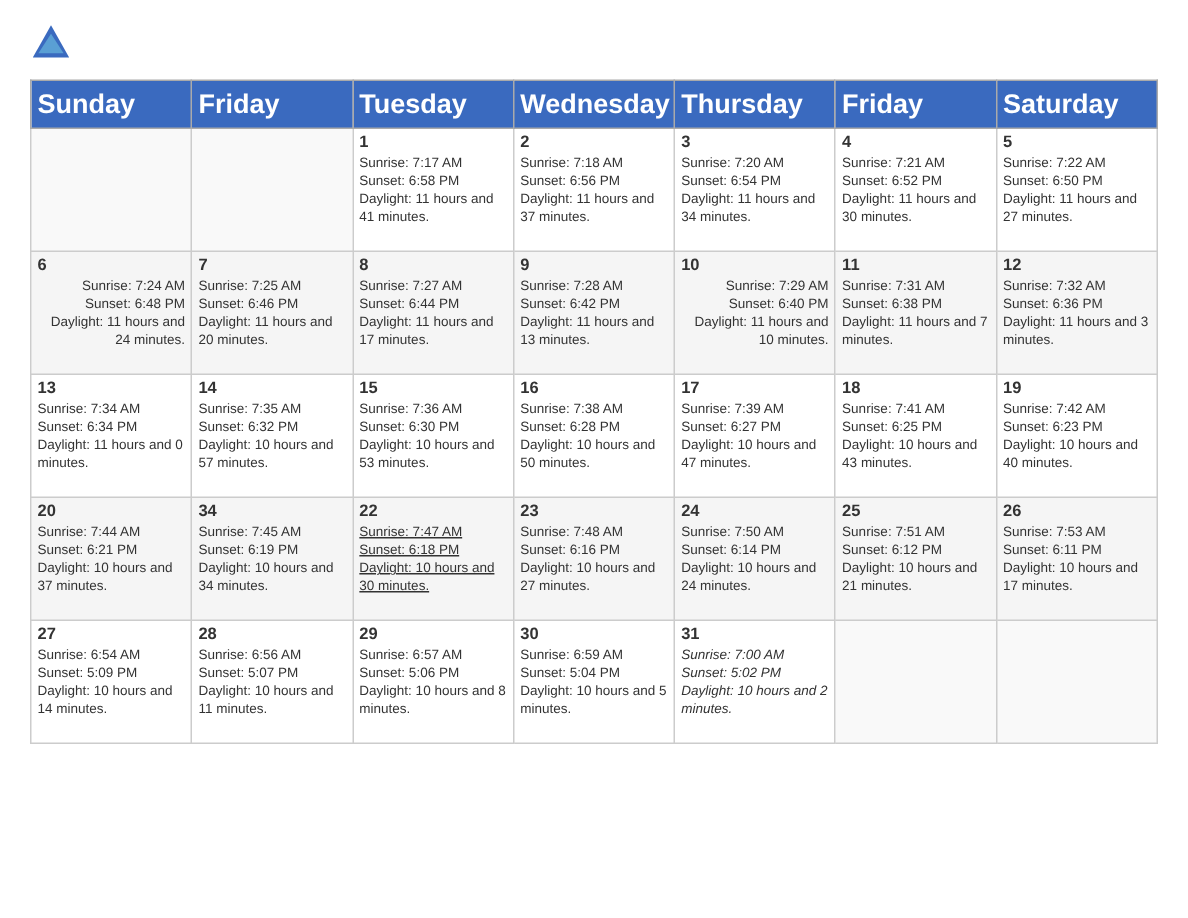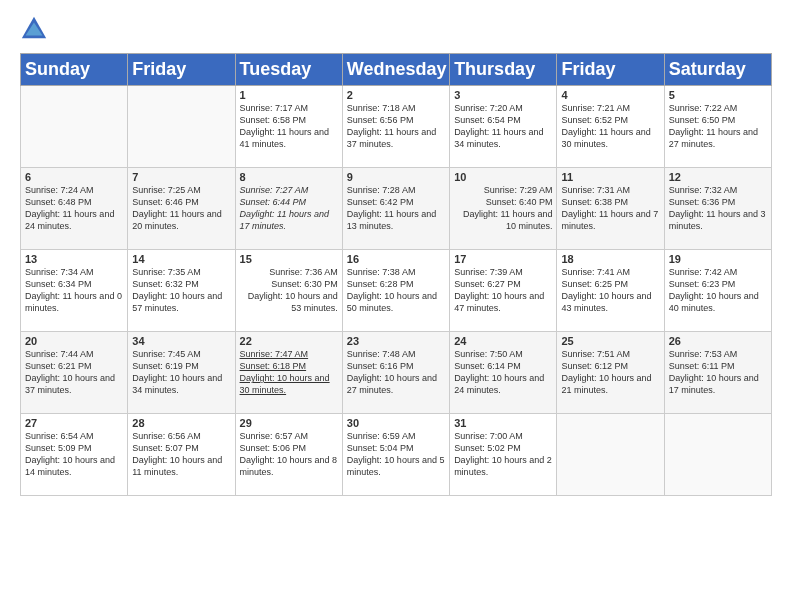--- a/index.html
+++ b/index.html
@@ -159,33 +159,33 @@
           <td>
             <span class="day-number">5</span>
             <div class="day-info" style="white-space: pre-line;">Sunrise: 7:22 AM
 Sunset: 6:50 PM
 Daylight: 11 hours and 27 minutes.</div>
           </td>
         </tr>
         <tr class="row-even">
           <td>
             <span class="day-number">6</span>
-            <div class="day-info" style="white-space: pre-line;">Sunrise: 7:24 AM
+            <div class="day-info" style="white-space: pre-line; text-align: right;">Sunrise: 7:24 AM
 Sunset: 6:48 PM
 Daylight: 11 hours and 24 minutes.</div>
           </td>
           <td>
             <span class="day-number">7</span>
             <div class="day-info" style="white-space: pre-line;">Sunrise: 7:25 AM
 Sunset: 6:46 PM
 Daylight: 11 hours and 20 minutes.</div>
           </td>
           <td>
             <span class="day-number">8</span>
-            <div class="day-info" style="white-space: pre-line; font-style: italic;">Sunrise: 7:27 AM
+            <div class="day-info" style="white-space: pre-line;">Sunrise: 7:27 AM
 Sunset: 6:44 PM
 Daylight: 11 hours and 17 minutes.</div>
           </td>
           <td>
             <span class="day-number">9</span>
             <div class="day-info" style="white-space: pre-line;">Sunrise: 7:28 AM
 Sunset: 6:42 PM
 Daylight: 11 hours and 13 minutes.</div>
           </td>
           <td>
@@ -215,21 +215,21 @@
 Daylight: 11 hours and 0 minutes.</div>
           </td>
           <td>
             <span class="day-number">14</span>
             <div class="day-info" style="white-space: pre-line;">Sunrise: 7:35 AM
 Sunset: 6:32 PM
 Daylight: 10 hours and 57 minutes.</div>
           </td>
           <td>
             <span class="day-number">15</span>
-            <div class="day-info" style="white-space: pre-line; text-align: right;">Sunrise: 7:36 AM
+            <div class="day-info" style="white-space: pre-line;">Sunrise: 7:36 AM
 Sunset: 6:30 PM
 Daylight: 10 hours and 53 minutes.</div>
           </td>
           <td>
             <span class="day-number">16</span>
             <div class="day-info" style="white-space: pre-line;">Sunrise: 7:38 AM
 Sunset: 6:28 PM
 Daylight: 10 hours and 50 minutes.</div>
           </td>
           <td>
@@ -315,21 +315,21 @@
 Daylight: 10 hours and 8 minutes.</div>
           </td>
           <td>
             <span class="day-number">30</span>
             <div class="day-info" style="white-space: pre-line;">Sunrise: 6:59 AM
 Sunset: 5:04 PM
 Daylight: 10 hours and 5 minutes.</div>
           </td>
           <td>
             <span class="day-number">31</span>
-            <div class="day-info" style="white-space: pre-line;">Sunrise: 7:00 AM
+            <div class="day-info" style="white-space: pre-line; font-style: italic;">Sunrise: 7:00 AM
 Sunset: 5:02 PM
 Daylight: 10 hours and 2 minutes.</div>
           </td>
           <td class="empty-cell"></td>
           <td class="empty-cell"></td>
         </tr>
       </tbody>
   </table>
 </div>
 

